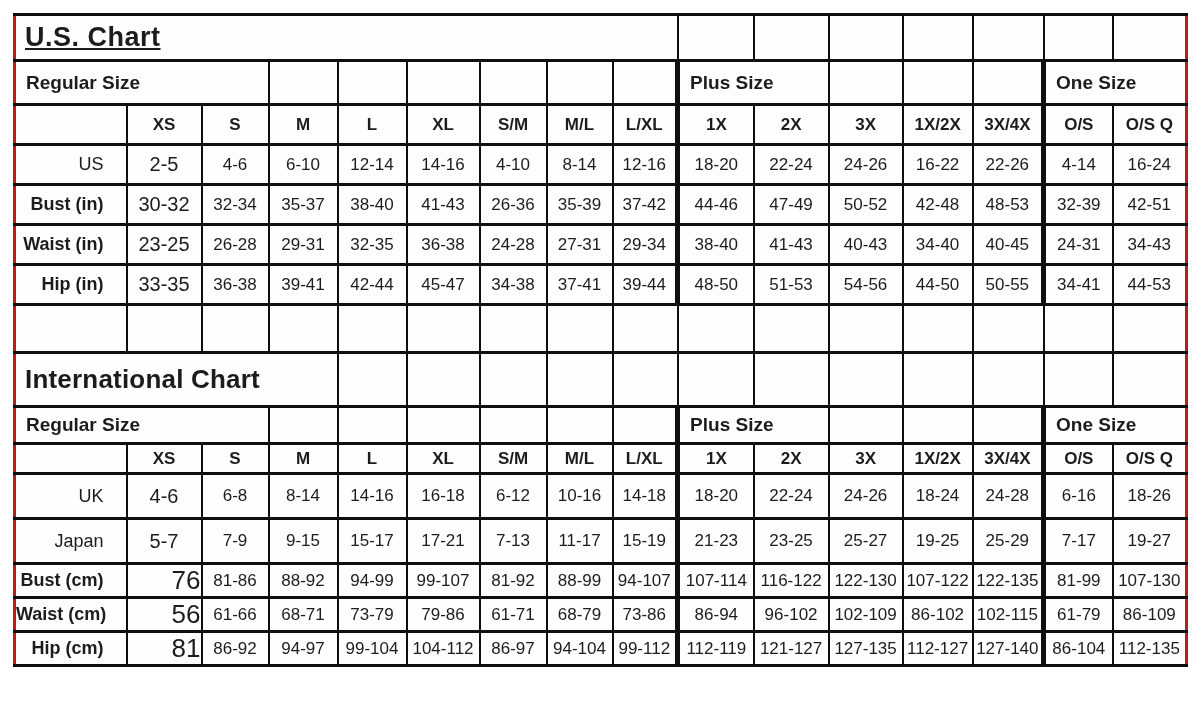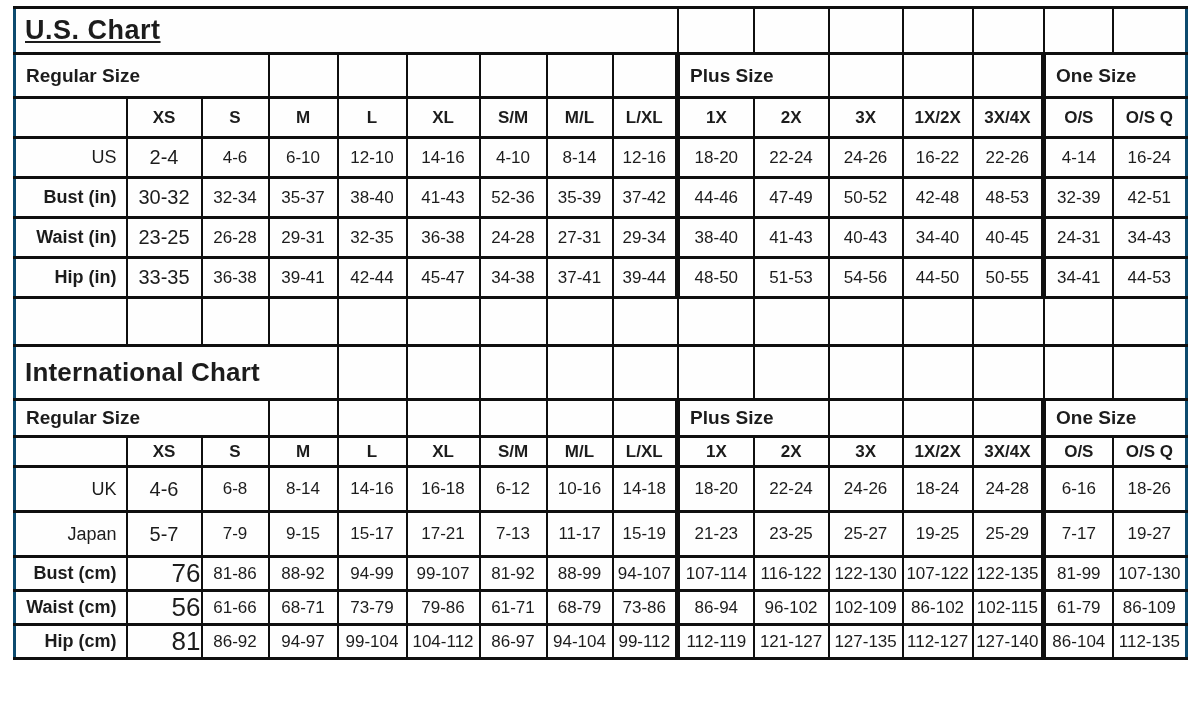--- a/index.html
+++ b/index.html
@@ -15,25 +15,25 @@
   }
   .page {
     position: relative;
     width: 1200px;
     height: 725px;
     background: #ffffff;
   }
   table.size-chart {
     position: absolute;
     left: 13px;
-    top: 6px;
+    top: 13px;
     border-collapse: collapse;
     table-layout: fixed;
     width: 1172px;
-    border: 3px solid #0c4a6e;
+    border: 3px solid #b91c1c;
   }
   td {
     border-left: 2px solid #0f0f0f;
     border-right: 2px solid #0f0f0f;
     border-top: 3px solid #0f0f0f;
     border-bottom: 3px solid #0f0f0f;
     padding: 0;
     overflow: hidden;
     white-space: nowrap;
     vertical-align: middle;
@@ -58,21 +58,21 @@
     padding-left: 10px;
   }
   .size-head {
     font-size: 17px;
     font-weight: bold;
     text-align: center;
   }
   .row-label {
     font-size: 18px;
     text-align: right;
-    padding-right: 9px;
+    padding-right: 22px;
   }
   .row-label.bold { font-weight: bold; margin-left: 45px; }
   .val {
     font-size: 17px;
     text-align: center;
   }
   .val.v-lg  { font-size: 20px; }
   .val.v-xxl { font-size: 26px; padding-left: 44px; }
 
   
@@ -149,44 +149,44 @@
           <td class="size-head thickL">1X</td>
           <td class="size-head">2X</td>
           <td class="size-head">3X</td>
           <td class="size-head">1X/2X</td>
           <td class="size-head">3X/4X</td>
           <td class="size-head thickL">O/S</td>
           <td class="size-head">O/S Q</td>
         </tr>
       <tr class="tr-data-us">
           <td class="row-label">US</td>
-          <td class="val v-lg">2-4</td>
+          <td class="val v-lg">2-5</td>
           <td class="val">4-6</td>
           <td class="val">6-10</td>
-          <td class="val">12-10</td>
+          <td class="val">12-14</td>
           <td class="val">14-16</td>
           <td class="val">4-10</td>
           <td class="val">8-14</td>
           <td class="val">12-16</td>
           <td class="val thickL">18-20</td>
           <td class="val">22-24</td>
           <td class="val">24-26</td>
           <td class="val">16-22</td>
           <td class="val">22-26</td>
           <td class="val thickL">4-14</td>
           <td class="val">16-24</td>
         </tr>
         <tr class="tr-data-us">
           <td class="row-label bold">Bust (in)</td>
           <td class="val v-lg">30-32</td>
           <td class="val">32-34</td>
           <td class="val">35-37</td>
           <td class="val">38-40</td>
           <td class="val">41-43</td>
-          <td class="val">52-36</td>
+          <td class="val">26-36</td>
           <td class="val">35-39</td>
           <td class="val">37-42</td>
           <td class="val thickL">44-46</td>
           <td class="val">47-49</td>
           <td class="val">50-52</td>
           <td class="val">42-48</td>
           <td class="val">48-53</td>
           <td class="val thickL">32-39</td>
           <td class="val">42-51</td>
         </tr>

